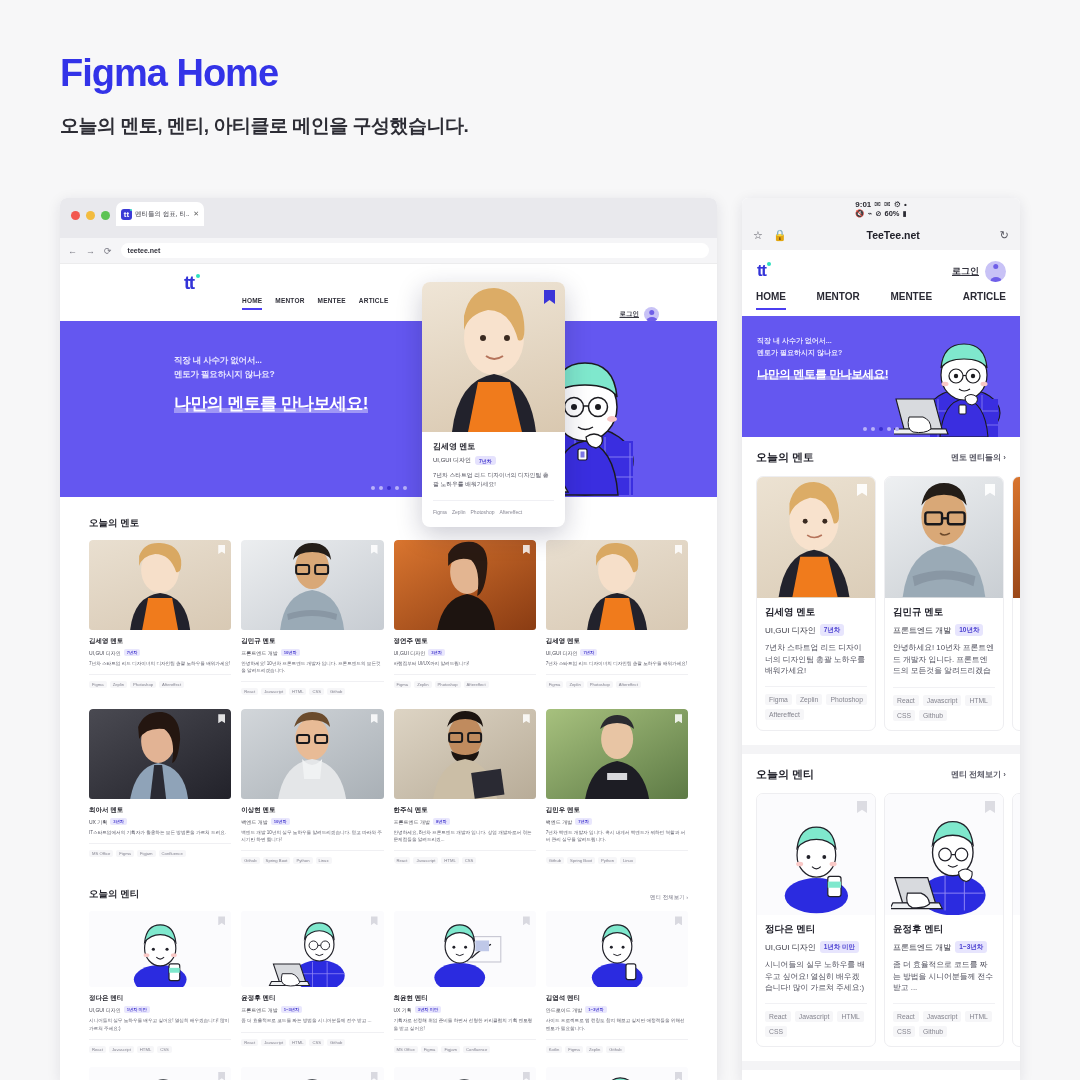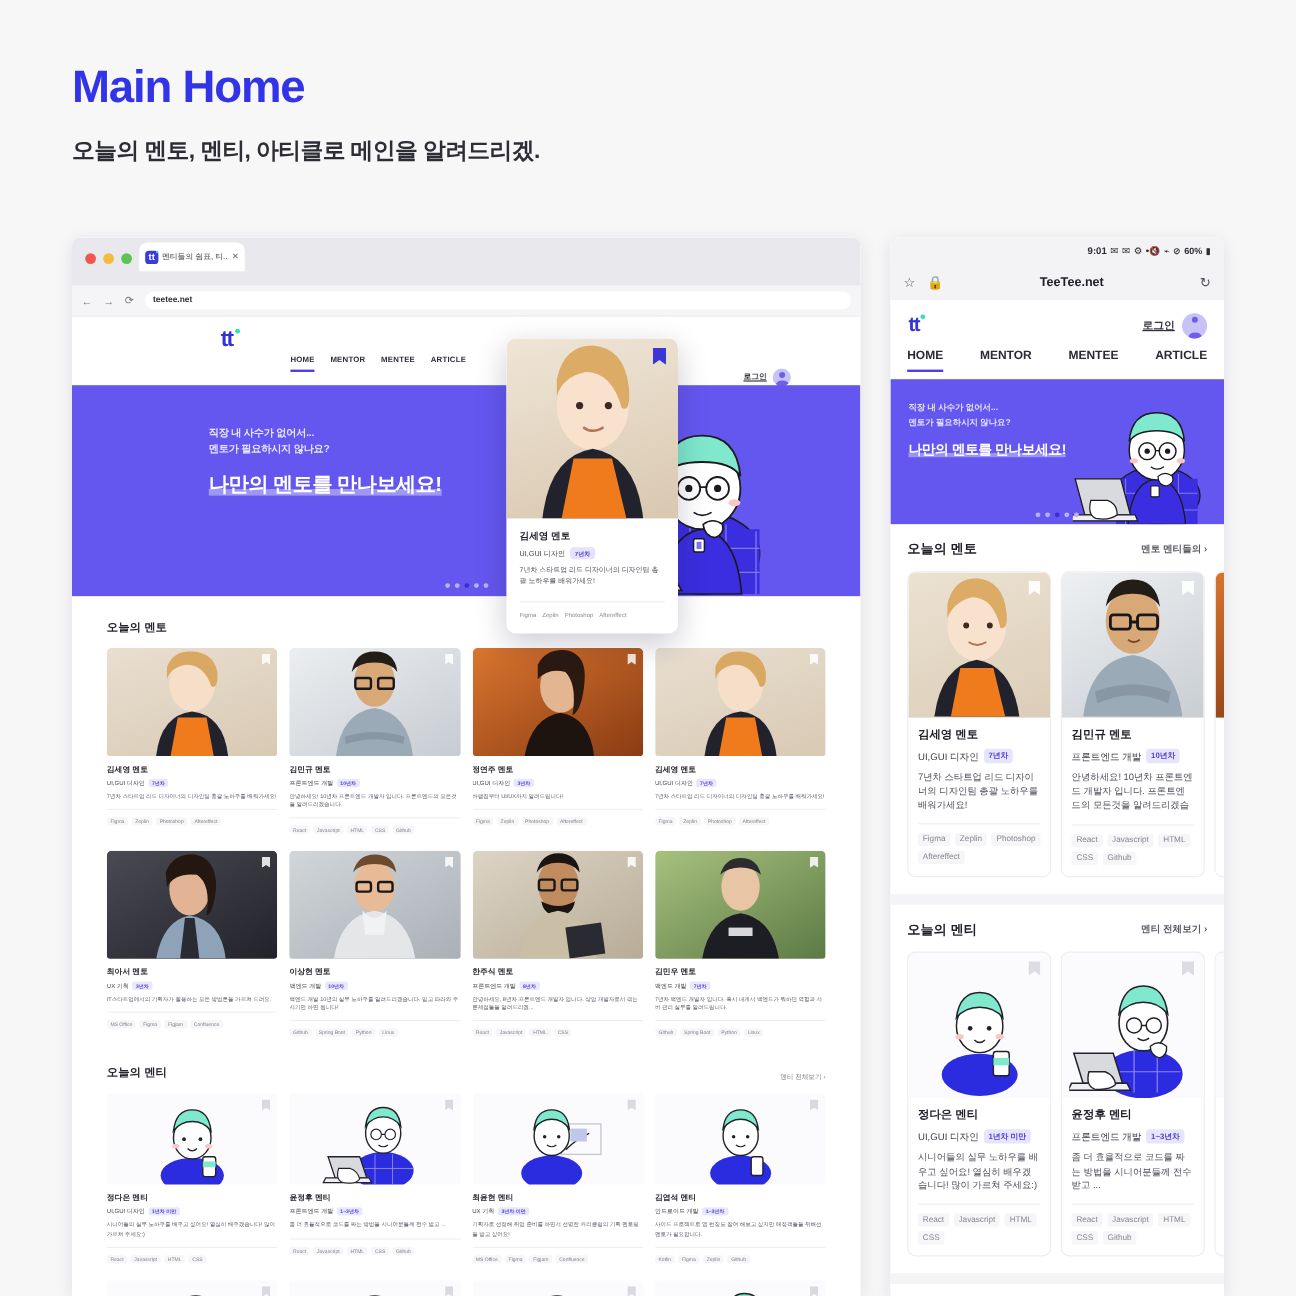--- a/index.html
+++ b/index.html
@@ -202,22 +202,22 @@
 
   
   .phone {
     position: absolute; left: 742px; top: 198px;
     width: 278px; height: 882px; background: #fff;
     border-radius: 6px 6px 0 0; overflow: hidden;
     box-shadow: 0 3px 14px rgba(30,30,60,.10);
   }
   .status {
     height: 22px; background: #f3f3f5; display: flex; align-items: center;
-    justify-content: flex-end; padding: 0 11px;
-    font-size: 8px; color: #2b2b33; font-weight: bold;
+    justify-content: center; padding: 0 11px;
+    font-size: 8px; color: #2b2b33; font-weight: bold; flex-direction: column;
   }
   .status-l { display: flex; align-items: center; gap: 3px; }
   .status-r { display: flex; align-items: center; gap: 3px; font-size: 7.5px; }
   .mbar {
     height: 30px; background: #f3f3f5; display: flex; align-items: center;
     padding: 0 11px; gap: 10px;
   }
   .mbar-title { flex: 1 1 auto; text-align: center; font-size: 10.5px; font-weight: bold; color: #20202a; }
   .mbar-ico { font-size: 11px; color: #55555f; }
 
@@ -275,22 +275,22 @@
   .m-badge { background: #e7e5fd; color: #4a3fd0; font-size: 6.5px; font-weight: bold; padding: 1.5px 4px; border-radius: 3px; }
   .m-desc { font-size: 7.8px; color: #4f4f5c; line-height: 1.5; margin-top: 6px; max-height: 36px; overflow: hidden; }
   .m-tags { display: flex; flex-wrap: wrap; gap: 4px; margin-top: 9px; border-top: 1px solid #f1f1f4; padding-top: 7px; }
   .m-tag { font-size: 6.8px; color: #85858f; background: #f6f6f8; padding: 2px 4px; border-radius: 2px; }
 </style>
 </head>
 <body>
 
 <div class="page">
 
-  <div class="page-title">Main Home</div>
-  <div class="page-subtitle">오늘의 멘토, 멘티, 아티클로 메인을 알려드리겠.</div>
+  <div class="page-title">Figma Home</div>
+  <div class="page-subtitle">오늘의 멘토, 멘티, 아티클로 메인을 구성했습니다.</div>
 
   <div class="browser">
 
     <div class="br-chrome">
       <div class="br-dots">
         <div class="br-dot r"></div>
         <div class="br-dot y"></div>
         <div class="br-dot g"></div>
       </div>
       <div class="br-tab">

